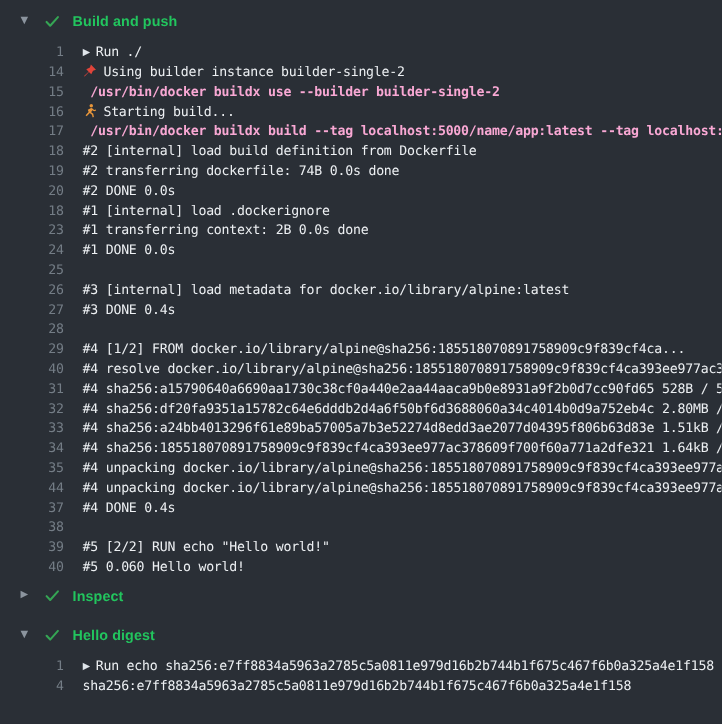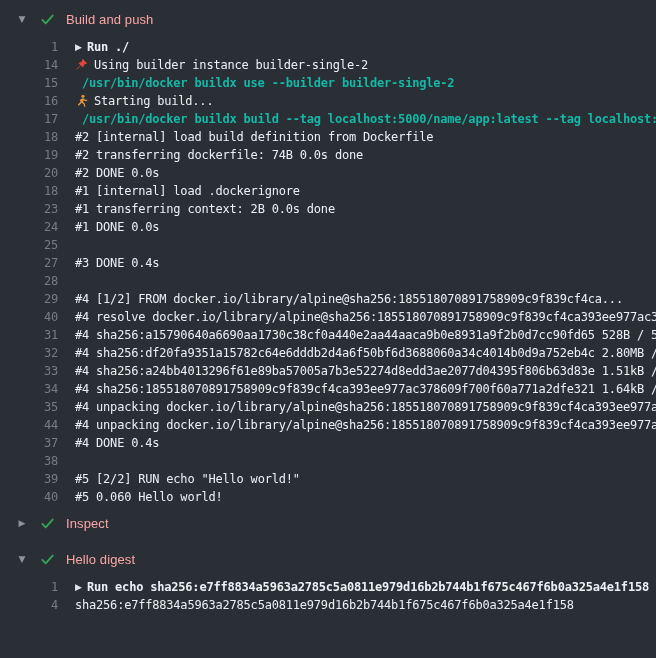--- a/index.html
+++ b/index.html
@@ -13,36 +13,36 @@
     display:flex; align-items:center; height:26px; padding-left:16px; cursor:pointer;
   }
   .toggle {
     width:12px; flex:none; margin-right:12px; text-align:center;
     color:#8b949e; font-size:9px; line-height:26px; cursor:pointer;
     font-family:"DejaVu Sans",sans-serif;
   }
   .check { width:15px; height:15px; flex:none; margin-right:11px; display:block; }
   .section-label {
     font-family:"Liberation Sans","DejaVu Sans",sans-serif;
-    font-weight:400; font-size:13px; color:#fca5a5; letter-spacing:0.1px;
+    font-weight:700; font-size:13px; color:#22c55e; letter-spacing:0.1px;
   }
   .lines { margin-top:6px; }
   .gap4  { height:4px; }
   .gap10 { height:10px; }
   .line { display:flex; height:18px; line-height:18px; font-size:12px; }
   .num {
     width:58px; flex:none; text-align:right; color:#747d86;
     letter-spacing:-0.2px; cursor:pointer; user-select:none;
   }
   .content {
     margin-left:17px; white-space:pre; overflow:hidden; flex:1;
     color:#edf0f3; letter-spacing:-0.2px;
   }
-  .content.command { color:#14b8a6; font-weight:bold;margin-left:24px; }
-  .content.run { font-weight:bold; }
+  .content.command { color:#f9a8d4; font-weight:bold;margin-left:24px; }
+  .content.run { font-weight:normal; }
   .run-chevron {
     display:inline-block; width:12px; color:#dfe5ea; font-size:9px;
     font-family:"DejaVu Sans",sans-serif; transform:translateY(-1px);
   }
   .inline-icon { display:inline-block; width:13px; height:13px; margin-right:6px; vertical-align:-2px; }
 </style>
 </head>
 <body>
 
 <div class="log-viewer" id="root">
@@ -103,20 +103,24 @@
       </div>
       <div class="line">
         <span class="num">24</span>
         <span class="content plain"><span>#1 DONE 0.0s</span></span>
       </div>
       <div class="line">
         <span class="num">25</span>
         <span class="content plain"><span></span></span>
       </div>
       <div class="line">
+        <span class="num">26</span>
+        <span class="content plain"><span>#3 [internal] load metadata for docker.io/library/alpine:latest</span></span>
+      </div>
+      <div class="line">
         <span class="num">27</span>
         <span class="content plain"><span>#3 DONE 0.4s</span></span>
       </div>
       <div class="line">
         <span class="num">28</span>
         <span class="content plain"><span></span></span>
       </div>
       <div class="line">
         <span class="num">29</span>
         <span class="content plain"><span>#4 [1/2] FROM docker.io/library/alpine@sha256:185518070891758909c9f839cf4ca...</span></span>

